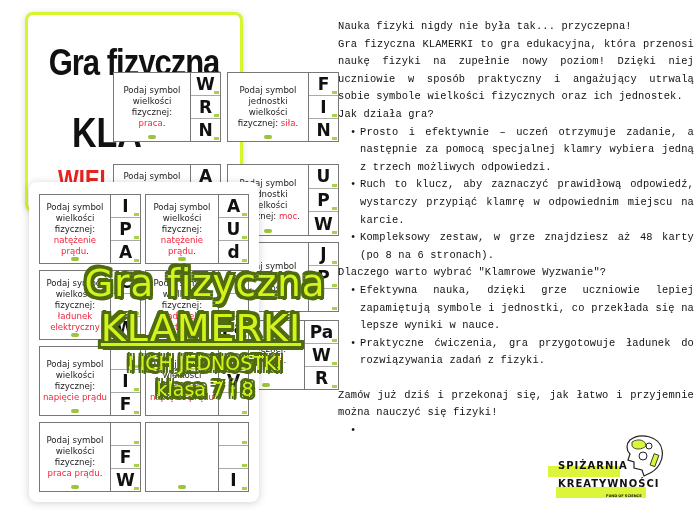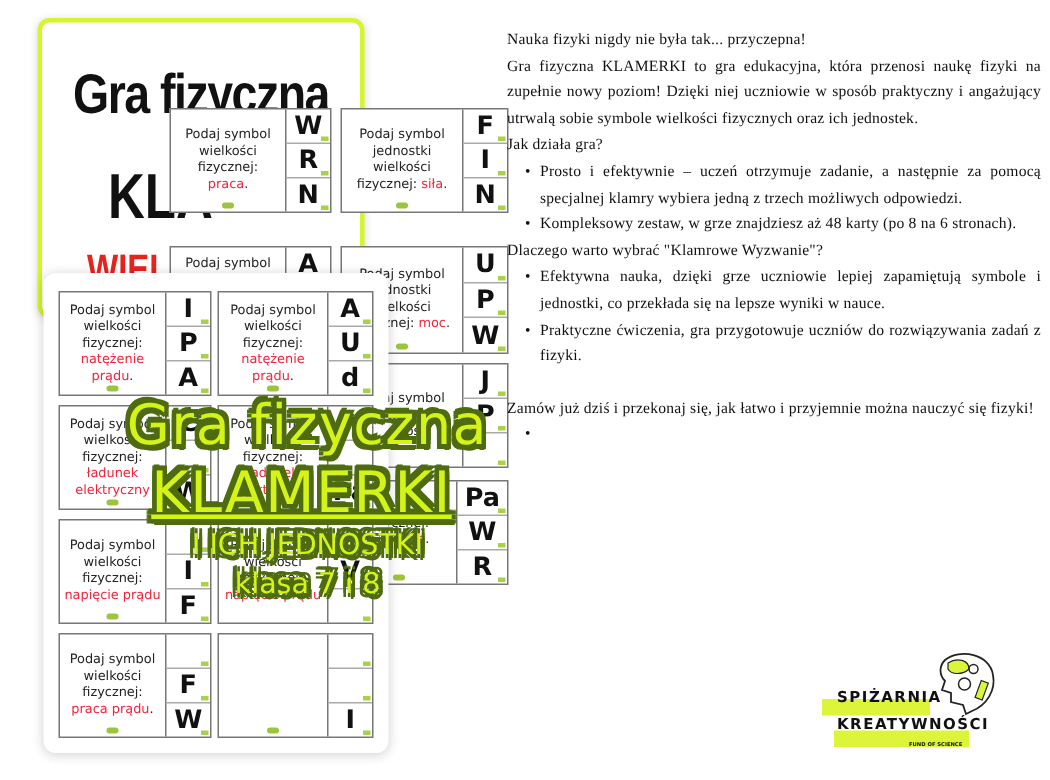--- a/index.html
+++ b/index.html
@@ -66,21 +66,21 @@
   }
   .ov-line1 { font-size: 37px; line-height: 44px; margin-left: 58px; letter-spacing: 1px; }
   .ov-line2 { font-size: 38px; line-height: 44px; margin-left: 50px; font-weight: 400; letter-spacing: 1px; text-decoration: underline; }
   .ov-line3 { font-size: 19px; line-height: 26px; margin-top: 12px; margin-left: 58px; }
   .ov-line4 { font-size: 19px; line-height: 26px; margin-left: 58px; }
   .ov-line5 { font-size: 19px; line-height: 26px; margin-left: 58px; }
 
   
   .desc {
     position: absolute; left: 338px; top: 18px; width: 356px;
-    font-family: Liberation Serif, serif; font-size: 10.4px; line-height: 17.6px; color: #111;
+    font-family: Liberation Mono, monospace; font-size: 10.4px; line-height: 17.6px; color: #111;
     letter-spacing: 0.15px;
   }
   .desc p { margin: 0; }
   .desc .just { text-align: justify; }
   .desc ul { list-style: none; margin: 0 0 0 12px; padding: 0; }
   .desc li { position: relative; padding-left: 10px; text-align: justify; }
   .desc li::before { content: "•"; position: absolute; left: 0; top: 0; }
   .desc .gap { height: 17px; }
   .desc .empty-bullet { height: 17px; }
 
@@ -307,26 +307,27 @@
     <span class="ov-line5">klasa 7 i 8</span>
   </div>
 </div>
 
 <div class="desc">
   <p>Nauka fizyki nigdy nie była tak... przyczepna!</p>
   <p class="just">Gra fizyczna KLAMERKI to gra edukacyjna, która przenosi naukę fizyki na zupełnie nowy poziom! Dzięki niej uczniowie w sposób praktyczny i angażujący utrwalą sobie symbole wielkości fizycznych oraz ich jednostek.</p>
   <p>Jak działa gra?</p>
   <ul>
     <li>Prosto i efektywnie – uczeń otrzymuje zadanie, a następnie za pomocą specjalnej klamry wybiera jedną z trzech możliwych odpowiedzi.</li>
+    <li>Ruch to klucz, aby zaznaczyć prawidłową odpowiedź, wystarczy przypiąć klamrę w odpowiednim miejscu na karcie.</li>
     <li>Kompleksowy zestaw, w grze znajdziesz aż 48 karty (po 8 na 6 stronach).</li>
   </ul>
   <p>Dlaczego warto wybrać "Klamrowe Wyzwanie"?</p>
   <ul>
     <li>Efektywna nauka, dzięki grze uczniowie lepiej zapamiętują symbole i jednostki, co przekłada się na lepsze wyniki w nauce.</li>
-    <li>Praktyczne ćwiczenia, gra przygotowuje uczniów do rozwiązywania zadań z fizyki.</li>
+    <li>Praktyczne ćwiczenia, gra przygotowuje ładunek do rozwiązywania zadań z fizyki.</li>
   </ul>
   <div class="gap"></div>
   <p class="just">Zamów już dziś i przekonaj się, jak łatwo i przyjemnie można nauczyć się fizyki!</p>
   <ul>
     <li class="empty-bullet"></li>
   </ul>
 </div>
 
 <div class="logo">
   <svg class="logo-head" viewBox="0 0 50 44">

